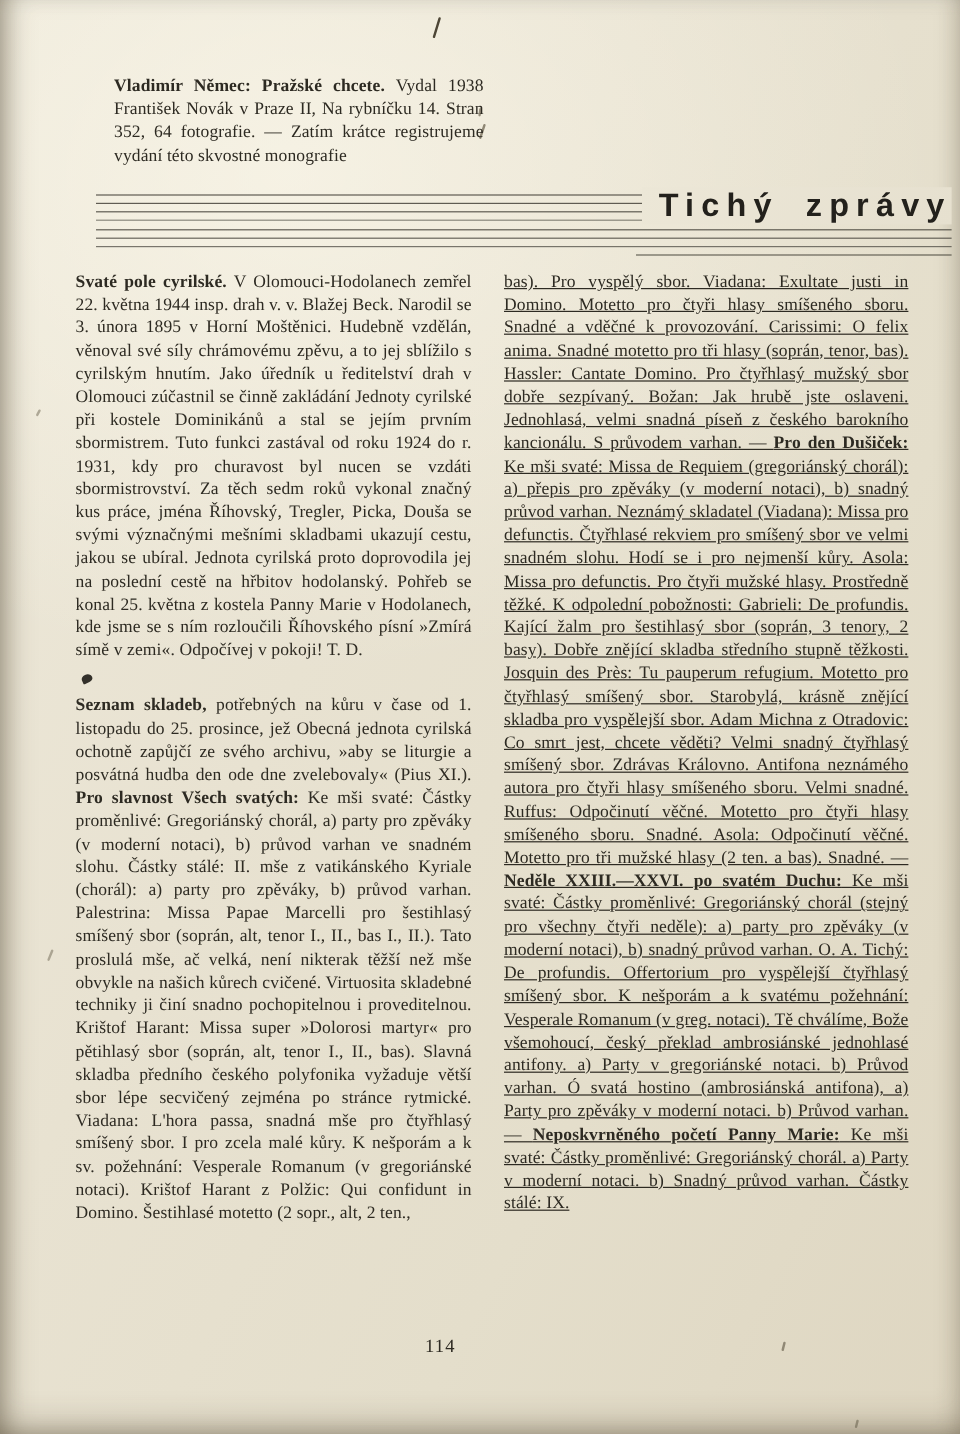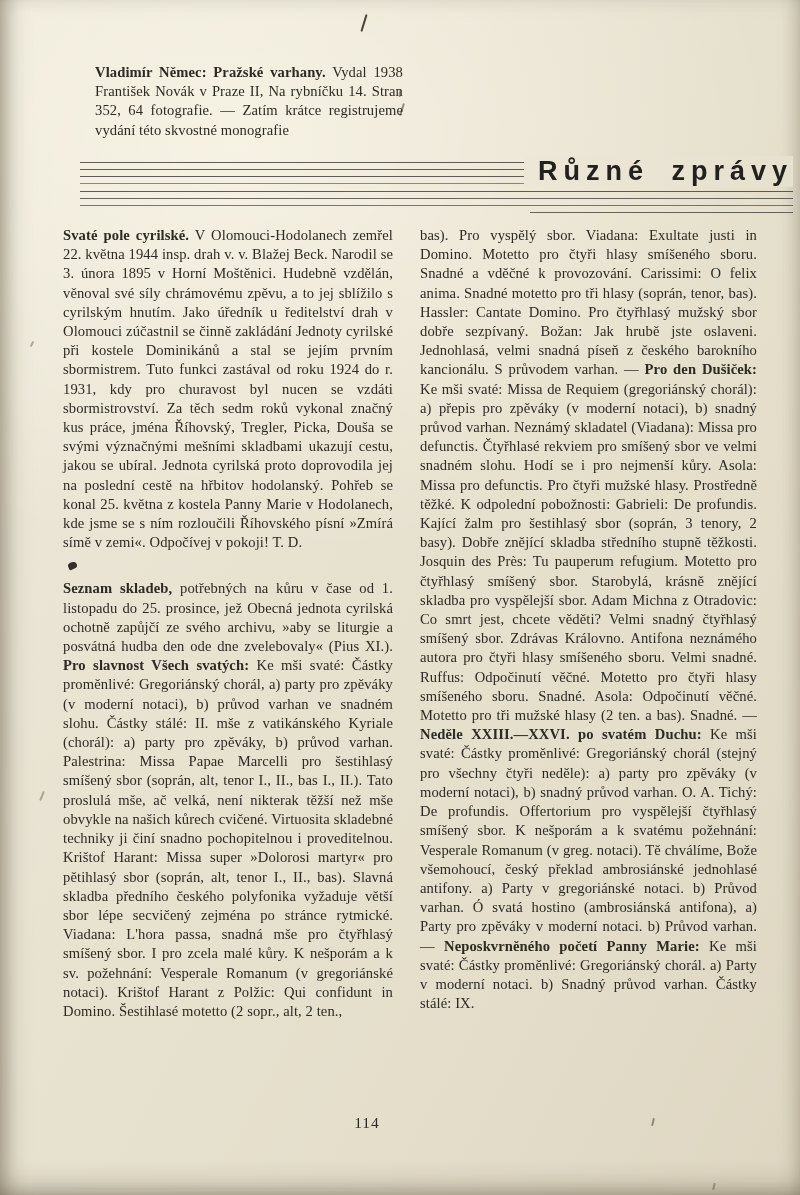--- a/index.html
+++ b/index.html
@@ -24,21 +24,21 @@
     text-align:justify;
     font-size:14.6px;
     line-height:19.2px;
     letter-spacing:.1px;
   }
   .col p{margin:0;}
   .bold{font-weight:bold;}
   .col-top-left{left:95px;top:63px;width:308px;}
   .col-top-right{left:420px;top:63px;width:337px;}
   .col-body-left{left:63px;top:226px;width:330px;}
-  .col-body-right{left:420px;top:226px;width:337px;}
+  .col-body-right{left:420px;top:226px;width:337px;text-decoration:underline;}
 
   
   .rule{position:absolute;height:1px;background:#45423a;opacity:.85;}
   .r-s1{left:80px;top:162px;width:478px;}
   .r-s2{left:80px;top:169px;width:478px;}
   .r-s3{left:80px;top:176px;width:478px;}
   .r-s4{left:80px;top:183px;width:478px;opacity:.6;}
   .r-f1{left:80px;top:191px;width:713px;}
   .r-f2{left:80px;top:198px;width:713px;opacity:.8;}
   .r-f3{left:80px;top:205px;width:713px;opacity:.7;}
@@ -93,33 +93,33 @@
 
   <div class="mark m-top-slash"></div>
   <div class="mark m-col-dot"></div>
   <div class="mark m-col-slash"></div>
   <div class="mark m-left-comma"></div>
   <div class="mark m-left-slash"></div>
   <div class="mark m-bottom-tick"></div>
   <div class="mark m-bottom-tick2"></div>
 
   <div class="col col-top-left">
-    <p><span class="bold">Vladimír Němec: Pražské varhany.</span><span> Vydal 1938 František Novák v Praze II, Na rybníčku 14. Stran 352, 64 fotografie. — Zatím krátce registrujeme vydání této skvostné monografie</span></p>
+    <p><span class="bold">Vladimír Němec: Pražské chcete.</span><span> Vydal 1938 František Novák v Praze II, Na rybníčku 14. Stran 352, 64 fotografie. — Zatím krátce registrujeme vydání této skvostné monografie</span></p>
   </div>
 
   <div class="rule r-s1"></div>
   <div class="rule r-s2"></div>
   <div class="rule r-s3"></div>
   <div class="rule r-s4"></div>
   <div class="rule r-f1"></div>
   <div class="rule r-f2"></div>
   <div class="rule r-f3"></div>
   <div class="rule r-r1"></div>
 
-  <h1 class="heading">Různé zprávy</h1>
+  <h1 class="heading">Tichý zprávy</h1>
 
   <div class="col col-body-left">
     <p><span class="bold">Svaté pole cyrilské.</span><span> V Olomouci-Hodolanech zemřel 22. května 1944 insp. drah v. v. Blažej Beck. Narodil se 3. února 1895 v Horní Moštěnici. Hudebně vzdělán, věnoval své síly chrámovému zpěvu, a to jej sblížilo s cyrilským hnutím. Jako úředník u ředitelství drah v Olomouci zúčastnil se činně zakládání Jednoty cyrilské při kostele Dominikánů a stal se jejím prvním sbormistrem. Tuto funkci zastával od roku 1924 do r. 1931, kdy pro churavost byl nucen se vzdáti sbormistrovství. Za těch sedm roků vykonal značný kus práce, jména Říhovský, Tregler, Picka, Douša se svými význačnými mešními skladbami ukazují cestu, jakou se ubíral. Jednota cyrilská proto doprovodila jej na poslední cestě na hřbitov hodolanský. Pohřeb se konal 25. května z kostela Panny Marie v Hodolanech, kde jsme se s ním rozloučili Říhovského písní »Zmírá símě v zemi«. Odpočívej v pokoji! T. D.</span></p>
     <div class="pmarker"></div>
     <p><span class="bold">Seznam skladeb,</span><span> potřebných na kůru v čase od 1. listopadu do 25. prosince, jež Obecná jednota cyrilská ochotně zapůjčí ze svého archivu, »aby se liturgie a posvátná hudba den ode dne zvelebovaly« (Pius XI.). </span><span class="bold">Pro slavnost Všech svatých:</span><span> Ke mši svaté: Částky proměnlivé: Gregoriánský chorál, a) party pro zpěváky (v moderní notaci), b) průvod varhan ve snadném slohu. Částky stálé: II. mše z vatikánského Kyriale (chorál): a) party pro zpěváky, b) průvod varhan. Palestrina: Missa Papae Marcelli pro šestihlasý smíšený sbor (soprán, alt, tenor I., II., bas I., II.). Tato proslulá mše, ač velká, není nikterak těžší než mše obvykle na našich kůrech cvičené. Virtuosita skladebné techniky ji činí snadno pochopitelnou i proveditelnou. Krištof Harant: Missa super »Dolorosi martyr« pro pětihlasý sbor (soprán, alt, tenor I., II., bas). Slavná skladba předního českého polyfonika vyžaduje větší sbor lépe secvičený zejména po stránce rytmické. Viadana: L'hora passa, snadná mše pro čtyřhlasý smíšený sbor. I pro zcela malé kůry. K nešporám a k sv. požehnání: Vesperale Romanum (v gregoriánské notaci). Krištof Harant z Polžic: Qui confidunt in Domino. Šestihlasé motetto (2 sopr., alt, 2 ten.,</span></p>
   </div>
 
   <div class="col col-body-right">
     <p><span>bas). Pro vyspělý sbor. Viadana: Exultate justi in Domino. Motetto pro čtyři hlasy smíšeného sboru. Snadné a vděčné k provozování. Carissimi: O felix anima. Snadné motetto pro tři hlasy (soprán, tenor, bas). Hassler: Cantate Domino. Pro čtyřhlasý mužský sbor dobře sezpívaný. Božan: Jak hrubě jste oslaveni. Jednohlasá, velmi snadná píseň z českého barokního kancionálu. S průvodem varhan. — </span><span class="bold">Pro den Dušiček:</span><span> Ke mši svaté: Missa de Requiem (gregoriánský chorál): a) přepis pro zpěváky (v moderní notaci), b) snadný průvod varhan. Neznámý skladatel (Viadana): Missa pro defunctis. Čtyřhlasé rekviem pro smíšený sbor ve velmi snadném slohu. Hodí se i pro nejmenší kůry. Asola: Missa pro defunctis. Pro čtyři mužské hlasy. Prostředně těžké. K odpolední pobožnosti: Gabrieli: De profundis. Kající žalm pro šestihlasý sbor (soprán, 3 tenory, 2 basy). Dobře znějící skladba středního stupně těžkosti. Josquin des Près: Tu pauperum refugium. Motetto pro čtyřhlasý smíšený sbor. Starobylá, krásně znějící skladba pro vyspělejší sbor. Adam Michna z Otradovic: Co smrt jest, chcete věděti? Velmi snadný čtyřhlasý smíšený sbor. Zdrávas Královno. Antifona neznámého autora pro čtyři hlasy smíšeného sboru. Velmi snadné. Ruffus: Odpočinutí věčné. Motetto pro čtyři hlasy smíšeného sboru. Snadné. Asola: Odpočinutí věčné. Motetto pro tři mužské hlasy (2 ten. a bas). Snadné. — </span><span class="bold">Neděle XXIII.—XXVI. po svatém Duchu:</span><span> Ke mši svaté: Částky proměnlivé: Gregoriánský chorál (stejný pro všechny čtyři neděle): a) party pro zpěváky (v moderní notaci), b) snadný průvod varhan. O. A. Tichý: De profundis. Offertorium pro vyspělejší čtyřhlasý smíšený sbor. K nešporám a k svatému požehnání: Vesperale Romanum (v greg. notaci). Tě chválíme, Bože všemohoucí, český překlad ambrosiánské jednohlasé antifony. a) Party v gregoriánské notaci. b) Průvod varhan. Ó svatá hostino (ambrosiánská antifona), a) Party pro zpěváky v moderní notaci. b) Průvod varhan. — </span><span class="bold">Neposkvrněného početí Panny Marie:</span><span> Ke mši svaté: Částky proměnlivé: Gregoriánský chorál. a) Party v moderní notaci. b) Snadný průvod varhan. Částky stálé: IX.</span></p>
   </div>

